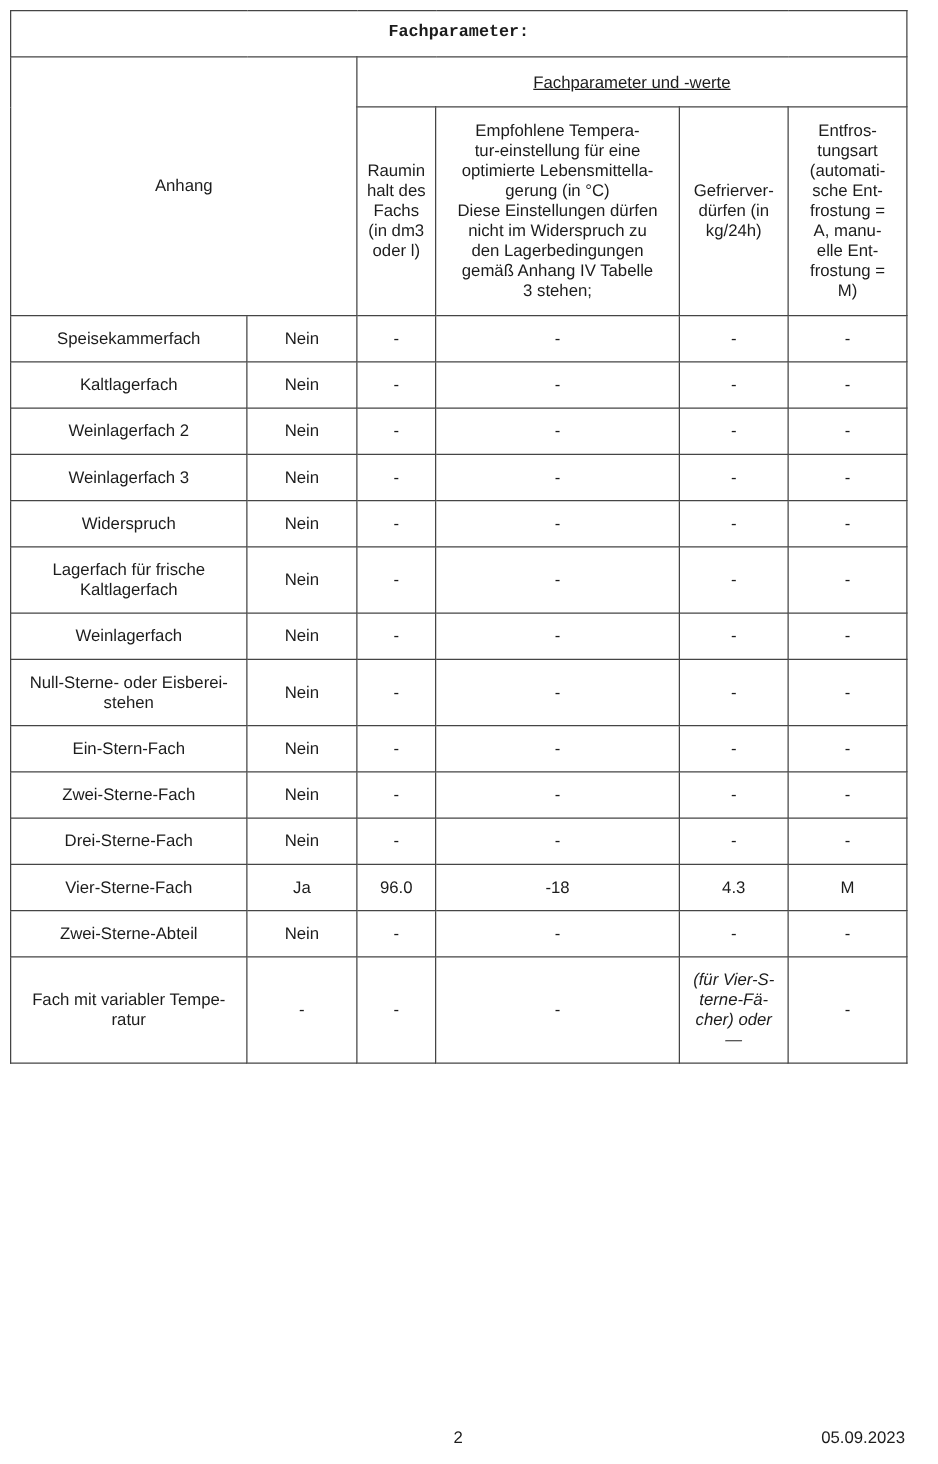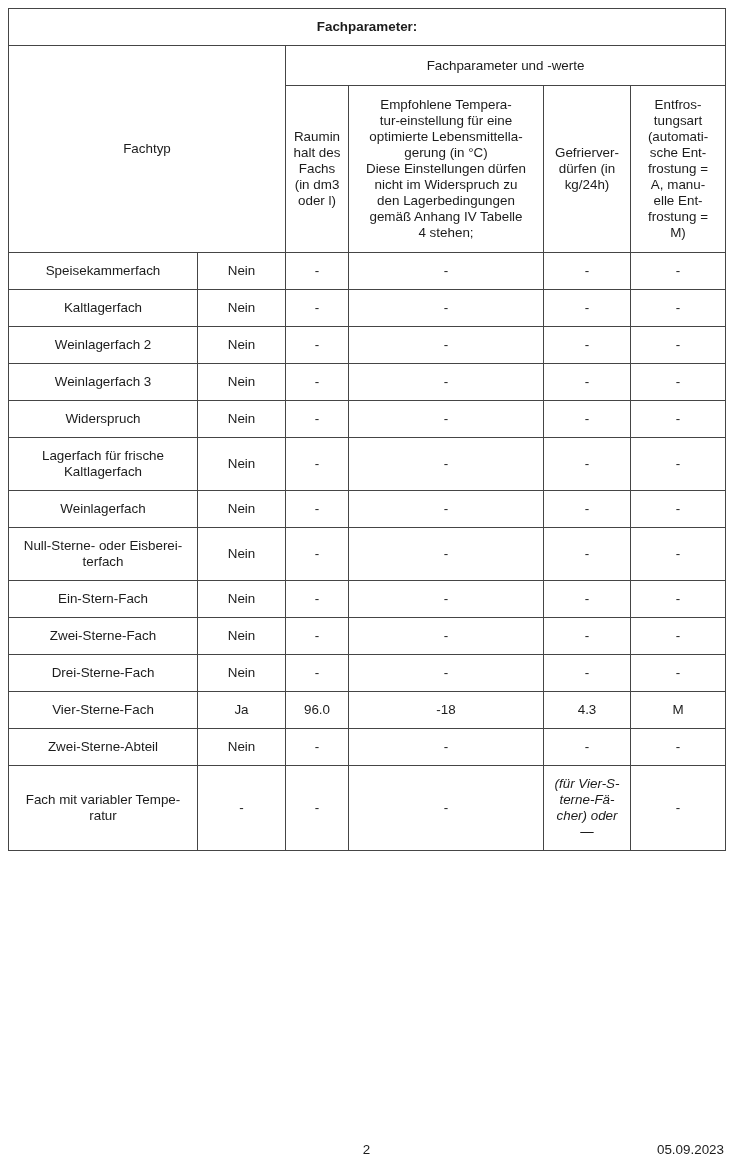--- a/index.html
+++ b/index.html
@@ -14,24 +14,24 @@
   }
   table.param-table td{
     border:1px solid #454545;
     font-size:13.4px;line-height:16px;
     text-align:center;vertical-align:middle;
     padding:10px 3px;white-space:pre-line;
     overflow:hidden;
   }
   td.title-cell{
     text-align:left;font-weight:bold;vertical-align:middle;
-    height:14px;padding:9px 8px;font-size:13.6px;
+    height:14px;padding:9px 8px;font-size:13.6px;font-family:Liberation Mono, monospace;
   }
   tr.band-row{height:40px;}
-  td.band-cell{padding:4px 3px;}
+  td.band-cell{padding:4px 3px;text-decoration:underline;}
   td.rowhead-cell{vertical-align:middle;text-align:center;}
   tr.colhead-row{height:167px;}
   td.colhead-cell{vertical-align:top;padding-top:6px;}
   tbody tr.data-row{height:31px;}
   td.label-cell{text-align:left;padding-left:8px;padding-right:6px;}
   td.left-cell{text-align:left;padding-left:6px;padding-right:2px;font-style:italic;}
   .footer{
     position:absolute;left:8px;top:1142px;width:717px;height:20px;
     font-size:13.4px;line-height:16px;
   }
@@ -50,38 +50,38 @@
       <col style="width:63px">
       <col style="width:195px">
       <col style="width:87px">
       <col style="width:95px">
     </colgroup>
     <tbody>
       <tr>
         <td class="title-cell" colspan="6">Fachparameter:</td>
       </tr>
       <tr class="band-row">
-        <td class="rowhead-cell" colspan="2" rowspan="2">Fachtyp</td>
+        <td class="rowhead-cell" colspan="2" rowspan="2">Anhang</td>
         <td class="band-cell" colspan="4">Fachparameter und -werte</td>
       </tr>
       <tr class="colhead-row">
         <td class="colhead-cell">Raumin
 halt des
 Fachs
 (in dm3
 oder l)</td>
         <td class="colhead-cell">Empfohlene Tempera-
 tur-einstellung für eine
 optimierte Lebensmittella-
 gerung (in °C)
 Diese Einstellungen dürfen
 nicht im Widerspruch zu
 den Lagerbedingungen
 gemäß Anhang IV Tabelle
-4 stehen;</td>
+3 stehen;</td>
         <td class="colhead-cell">Gefrierver-
 dürfen (in
 kg/24h)</td>
         <td class="colhead-cell">Entfros-
 tungsart
 (automati-
 sche Ent-
 frostung =
 A, manu-
 elle Ent-
@@ -142,21 +142,21 @@
         <tr class="data-row">
           <td class="label-cell">Weinlagerfach</td>
           <td>Nein</td>
           <td>-</td>
           <td>-</td>
           <td>-</td>
           <td>-</td>
         </tr>
         <tr class="data-row">
           <td class="label-cell">Null-Sterne- oder Eisberei-
-terfach</td>
+stehen</td>
           <td>Nein</td>
           <td>-</td>
           <td>-</td>
           <td>-</td>
           <td>-</td>
         </tr>
         <tr class="data-row">
           <td class="label-cell">Ein-Stern-Fach</td>
           <td>Nein</td>
           <td>-</td>

